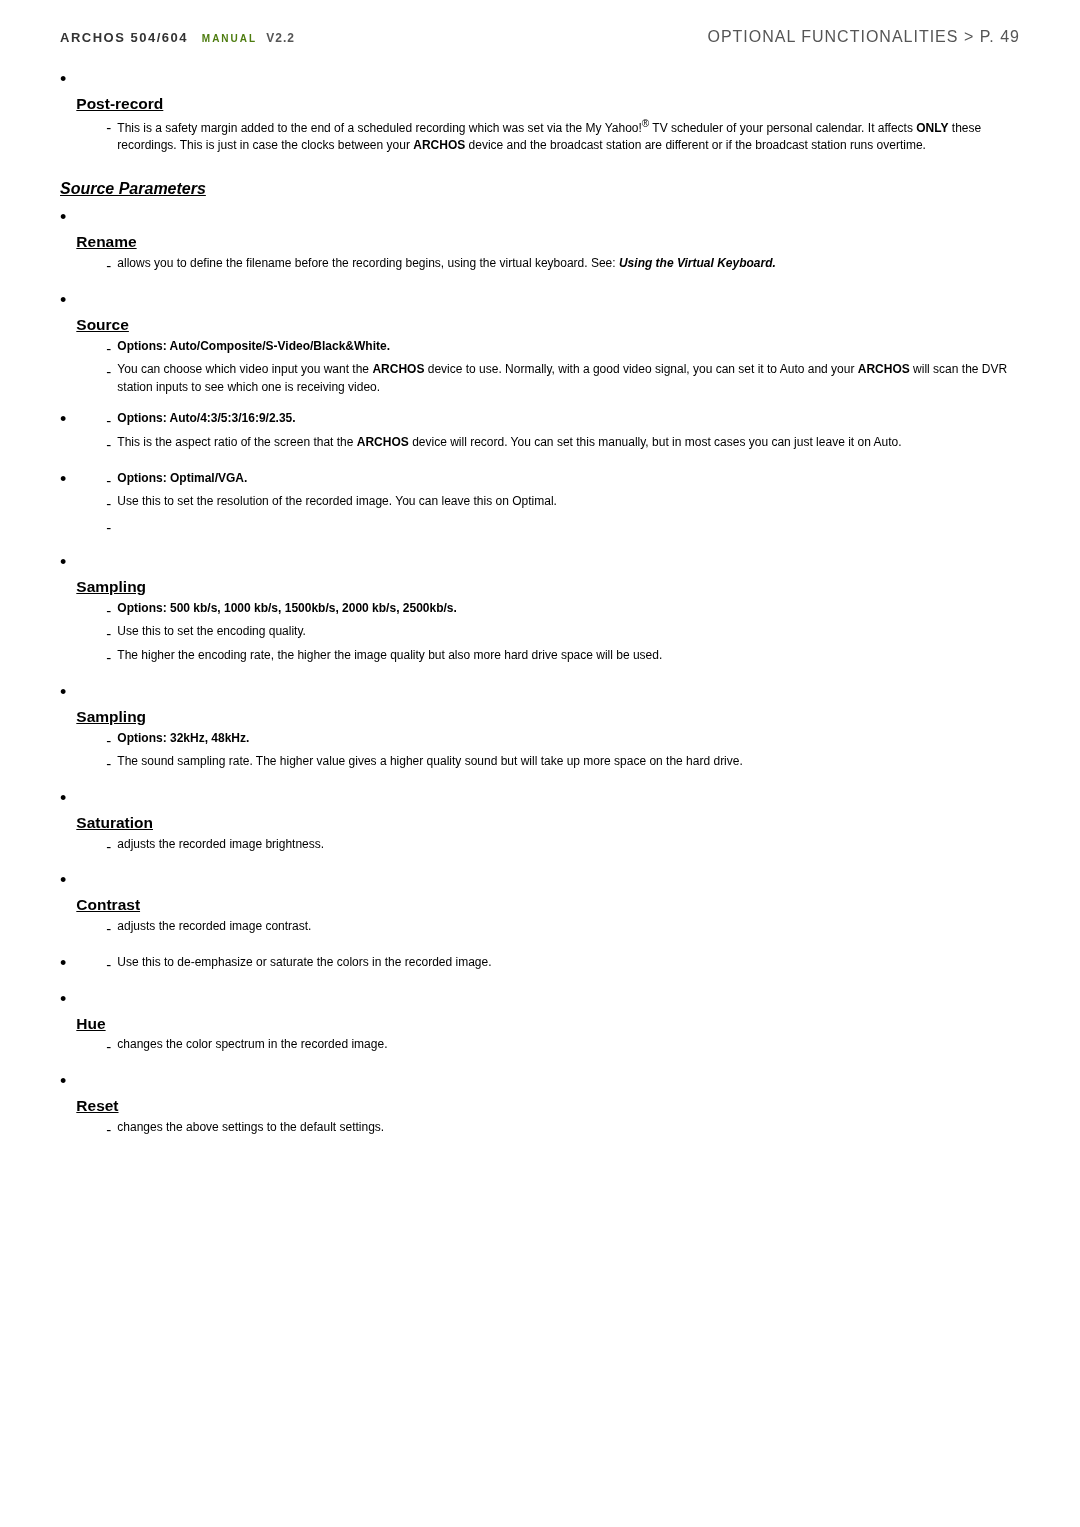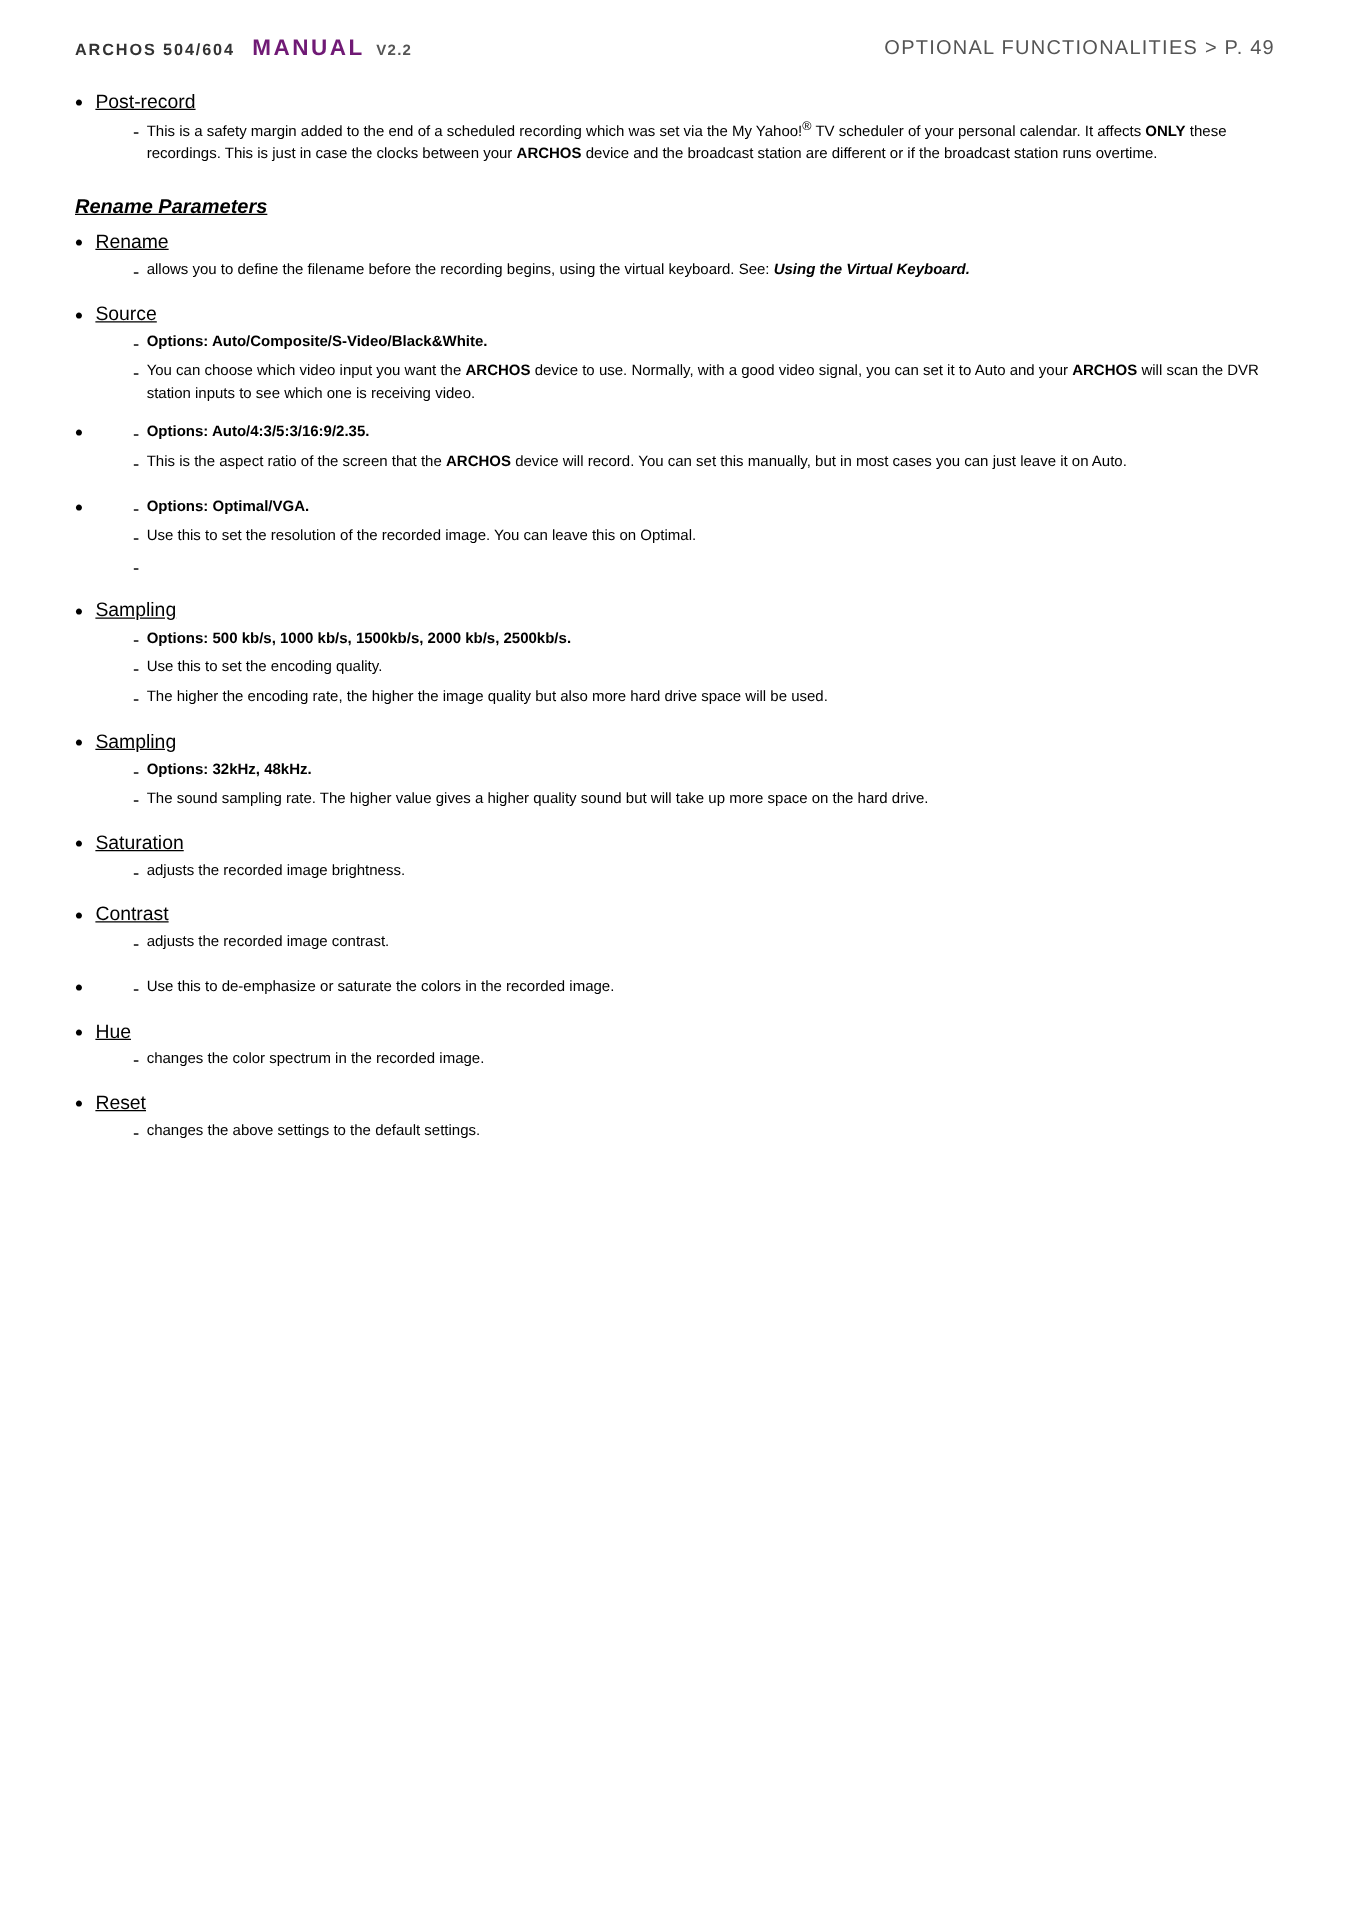--- a/index.html
+++ b/index.html
@@ -43,22 +43,22 @@
     .header-left .brand {
       font-weight: 900;
       font-size: 13px;
       color: #333;
       letter-spacing: 1.5px;
       text-transform: uppercase;
     }
 
     .header-left .manual {
       font-weight: 900;
-      font-size: 18px;
-      color: #701a75;
+      font-size: 10px;
+      color: #4d7c0f;
       text-transform: uppercase;
       letter-spacing: 2px;
     }
 
     .header-left .version {
       font-size: 12px;
       color: #555;
       text-transform: uppercase;
       letter-spacing: 1px;
     }
@@ -84,24 +84,25 @@
     .bullet {
       font-size: 18px;
       margin-right: 10px;
       line-height: 1.3;
       flex-shrink: 0;
       color: #000;
     }
 
     .item-title {
       font-size: 15.5px;
-      font-weight: 400;
+      font-weight: 700;
       text-decoration: underline;
       color: #000;
       line-height: 1.4;
+      margin-top: 25px;
     }
 
     .sub-items {
       margin-left: 30px;
       margin-top: 2px;
       margin-bottom: 4px;
     }
 
     .sub-item {
       display: flex;
@@ -172,21 +173,21 @@
           <div class="sub-item">
             <span class="dash">-</span>
             <span class="sub-text">
               This is a safety margin added to the end of a scheduled recording which was set via the My Yahoo!<sup>®</sup> TV scheduler of your personal calendar. It affects <strong>ONLY</strong> these recordings. This is just in case the clocks between your <strong>ARCHOS</strong> device and the broadcast station are different or if the broadcast station runs overtime.
             </span>
           </div>
         </div>
       </div>
     </div>
 
-    <div class="section-heading">Rename Parameters</div>
+    <div class="section-heading">Source Parameters</div>
 
     <div class="bullet-item">
       <span class="bullet">•</span>
       <div>
         <div class="item-title">Rename</div>
         <div class="sub-items">
           <div class="sub-item">
             <span class="dash">-</span>
             <span class="sub-text">
               allows you to define the filename before the recording begins, using the virtual keyboard. See: <em>Using the Virtual Keyboard.</em>

